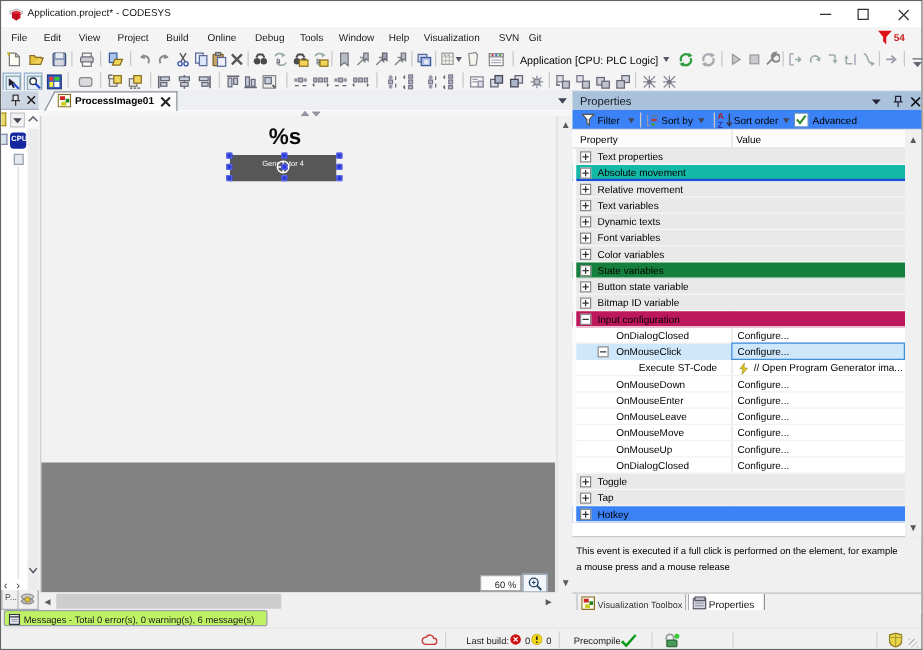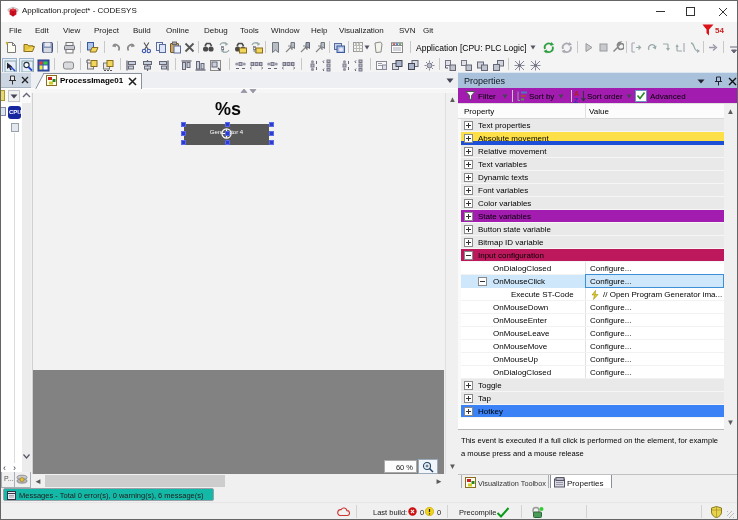--- a/index.html
+++ b/index.html
@@ -570,21 +570,21 @@
 <svg class="abs" style="left:239px;top:6px;" width="8" height="5" viewBox="0 0 8 5">
           <path d="M0.5 0.5 h7 L4 4.5 Z" fill="#223"></path>
         </svg>
 <svg class="abs" style="left:256px;top:3px;" width="9" height="11" viewBox="0 0 9 11">
           <path d="M2.5 1 h4 v4.5 h-4 z M4.5 5.5 v4 M1 5.5 h7" stroke="#223" fill="none"></path>
         </svg>
 <svg class="abs" style="left:270px;top:4px;" width="9" height="9" viewBox="0 0 9 9">
           <path d="M1 1 L8 8 M8 1 L1 8" stroke="#111" stroke-width="1.4"></path>
         </svg>
 </div>
-<div class="abs" style="left:0;top:16px;width:279px;height:16px;background:#a21caf;border-bottom:1px solid #e0e0e0;">
+<div class="abs" style="left:0;top:16px;width:279px;height:16px;background:#3b82f6;border-bottom:1px solid #e0e0e0;">
 <svg class="abs" style="left:7px;top:2px;" width="11" height="12" viewBox="0 0 11 12">
           <path d="M1 1.5 H10 L6.5 5.5 V10 L4.5 8.5 V5.5 Z" fill="#f8f8f8" stroke="#555"></path>
         </svg>
 <span class="abs" style="left:20px;top:4px;">Filter</span>
 <svg class="abs" style="left:44px;top:6px;" width="6" height="5" viewBox="0 0 6 5">
           <path d="M0.5 0.5 h5 L3 4.5 Z" fill="#445"></path>
         </svg>
 <div class="tsep" style="left:54px;top:2px;"></div>
 <svg class="abs" style="left:58px;top:2px;" width="12" height="12" viewBox="0 0 12 12">
           <path d="M2 1.5 v9 M2 10.5 h2" stroke="#99a" fill="none"></path>
@@ -617,21 +617,21 @@
 <span class="abs" style="left:6px;top:3px;">Property</span>
           <span class="abs" style="left:131px;top:3px;">Value</span>
 <div class="abs" style="left:127px;top:0;width:1px;height:15px;background:#e0e0e0;"></div>
         </div>
 <div class="abs" style="left:127px;top:15px;width:1px;height:299px;background:#e2e2e2;"></div>
 <div class="abs" style="left:0px;top:15px;width:3px;height:299px;background:#fafafa;z-index:5;"></div>
 <div class="grow" style="top:15px;background:#e9e9e9;border-bottom:1px solid #f6f6f6;">
           <span class="plus"></span>
           <span class="gtext" style="left:20px;">Text properties</span>
         </div>
-<div class="grow" style="top:28px;background:#fde047;border-bottom:4px solid #1d4ed8;">
+<div class="grow" style="top:28px;background:#14b8a6;border-bottom:2px solid #1d4ed8;">
           <span class="plus"></span>
           <span class="gtext" style="left:20px;">Absolute movement</span>
         </div>
 <div class="grow" style="top:41px;background:#e9e9e9;border-bottom:1px solid #f6f6f6;">
           <span class="plus"></span>
           <span class="gtext" style="left:20px;">Relative movement</span>
         </div>
 <div class="grow" style="top:54px;background:#e9e9e9;border-bottom:1px solid #f6f6f6;">
           <span class="plus"></span>
           <span class="gtext" style="left:20px;">Text variables</span>
@@ -641,21 +641,21 @@
           <span class="gtext" style="left:20px;">Dynamic texts</span>
         </div>
 <div class="grow" style="top:80px;background:#e9e9e9;border-bottom:1px solid #f6f6f6;">
           <span class="plus"></span>
           <span class="gtext" style="left:20px;">Font variables</span>
         </div>
 <div class="grow" style="top:93px;background:#e9e9e9;border-bottom:1px solid #f6f6f6;">
           <span class="plus"></span>
           <span class="gtext" style="left:20px;">Color variables</span>
         </div>
-<div class="grow" style="top:106px;background:#a21caf;border-bottom:1px solid #f6f6f6;">
+<div class="grow" style="top:106px;background:#15803d;border-bottom:1px solid #f6f6f6;">
           <span class="plus"></span>
           <span class="gtext" style="left:20px;">State variables</span>
         </div>
 <div class="grow" style="top:119px;background:#e9e9e9;border-bottom:1px solid #f6f6f6;">
           <span class="plus"></span>
           <span class="gtext" style="left:20px;">Button state variable</span>
         </div>
 <div class="grow" style="top:132px;background:#e9e9e9;border-bottom:1px solid #f6f6f6;">
           <span class="plus"></span>
           <span class="gtext" style="left:20px;">Bitmap ID variable</span>
@@ -737,21 +737,21 @@
 <div class="abs" style="left:92px;top:0px;width:62px;height:17px;border:1px solid #8a919b;border-top:none;background:#fff;border-radius:0 0 2px 2px;"></div>
 <svg class="abs" style="left:96px;top:2px;" width="12" height="12" viewBox="0 0 12 12">
           <rect x="0.5" y="2" width="10" height="8" fill="#d8d8e0" stroke="#556"></rect>
           <rect x="2" y="0.5" width="8" height="3" fill="#b8b8c4" stroke="#556"></rect>
           <path d="M2 5.5 h7 M2 7.5 h7" stroke="#99a"></path>
         </svg>
 <span class="abs" style="left:109px;top:4px;font-size:8px;color:#111;">Properties</span>
 </div>
 </div>
 <div class="abs" style="left:1px;top:488px;width:736px;height:14px;background:#f0f0f0;">
-<div class="abs" style="left:2px;top:0px;width:211px;height:13px;border:1px solid #9aa0a8;border-radius:2px;background:#14b8a6;">
+<div class="abs" style="left:2px;top:0px;width:211px;height:13px;border:1px solid #9aa0a8;border-radius:2px;background:#bef264;">
 <svg class="abs" style="left:3px;top:2px;" width="9" height="9" viewBox="0 0 9 9">
           <rect x="0.5" y="0.5" width="8" height="8" fill="#e8eaf2" stroke="#334"></rect>
           <path d="M0.5 2.5 h8" stroke="#334"></path>
           <path d="M2 4.5 h5 M2 6 h5" stroke="#889" stroke-width="0.7"></path>
         </svg>
 <span class="abs" style="left:15px;top:2px;font-size:7.5px;color:#222;white-space:nowrap;">Messages - Total 0 error(s), 0 warning(s), 6 message(s)</span>
 </div>
     </div>
 <div class="abs" style="left:1px;top:502px;width:736px;height:17px;background:#f0f0f0;border-top:1px solid #e6e6e6;">
 <svg class="abs" style="left:336px;top:4px;" width="13" height="10" viewBox="0 0 13 10">

